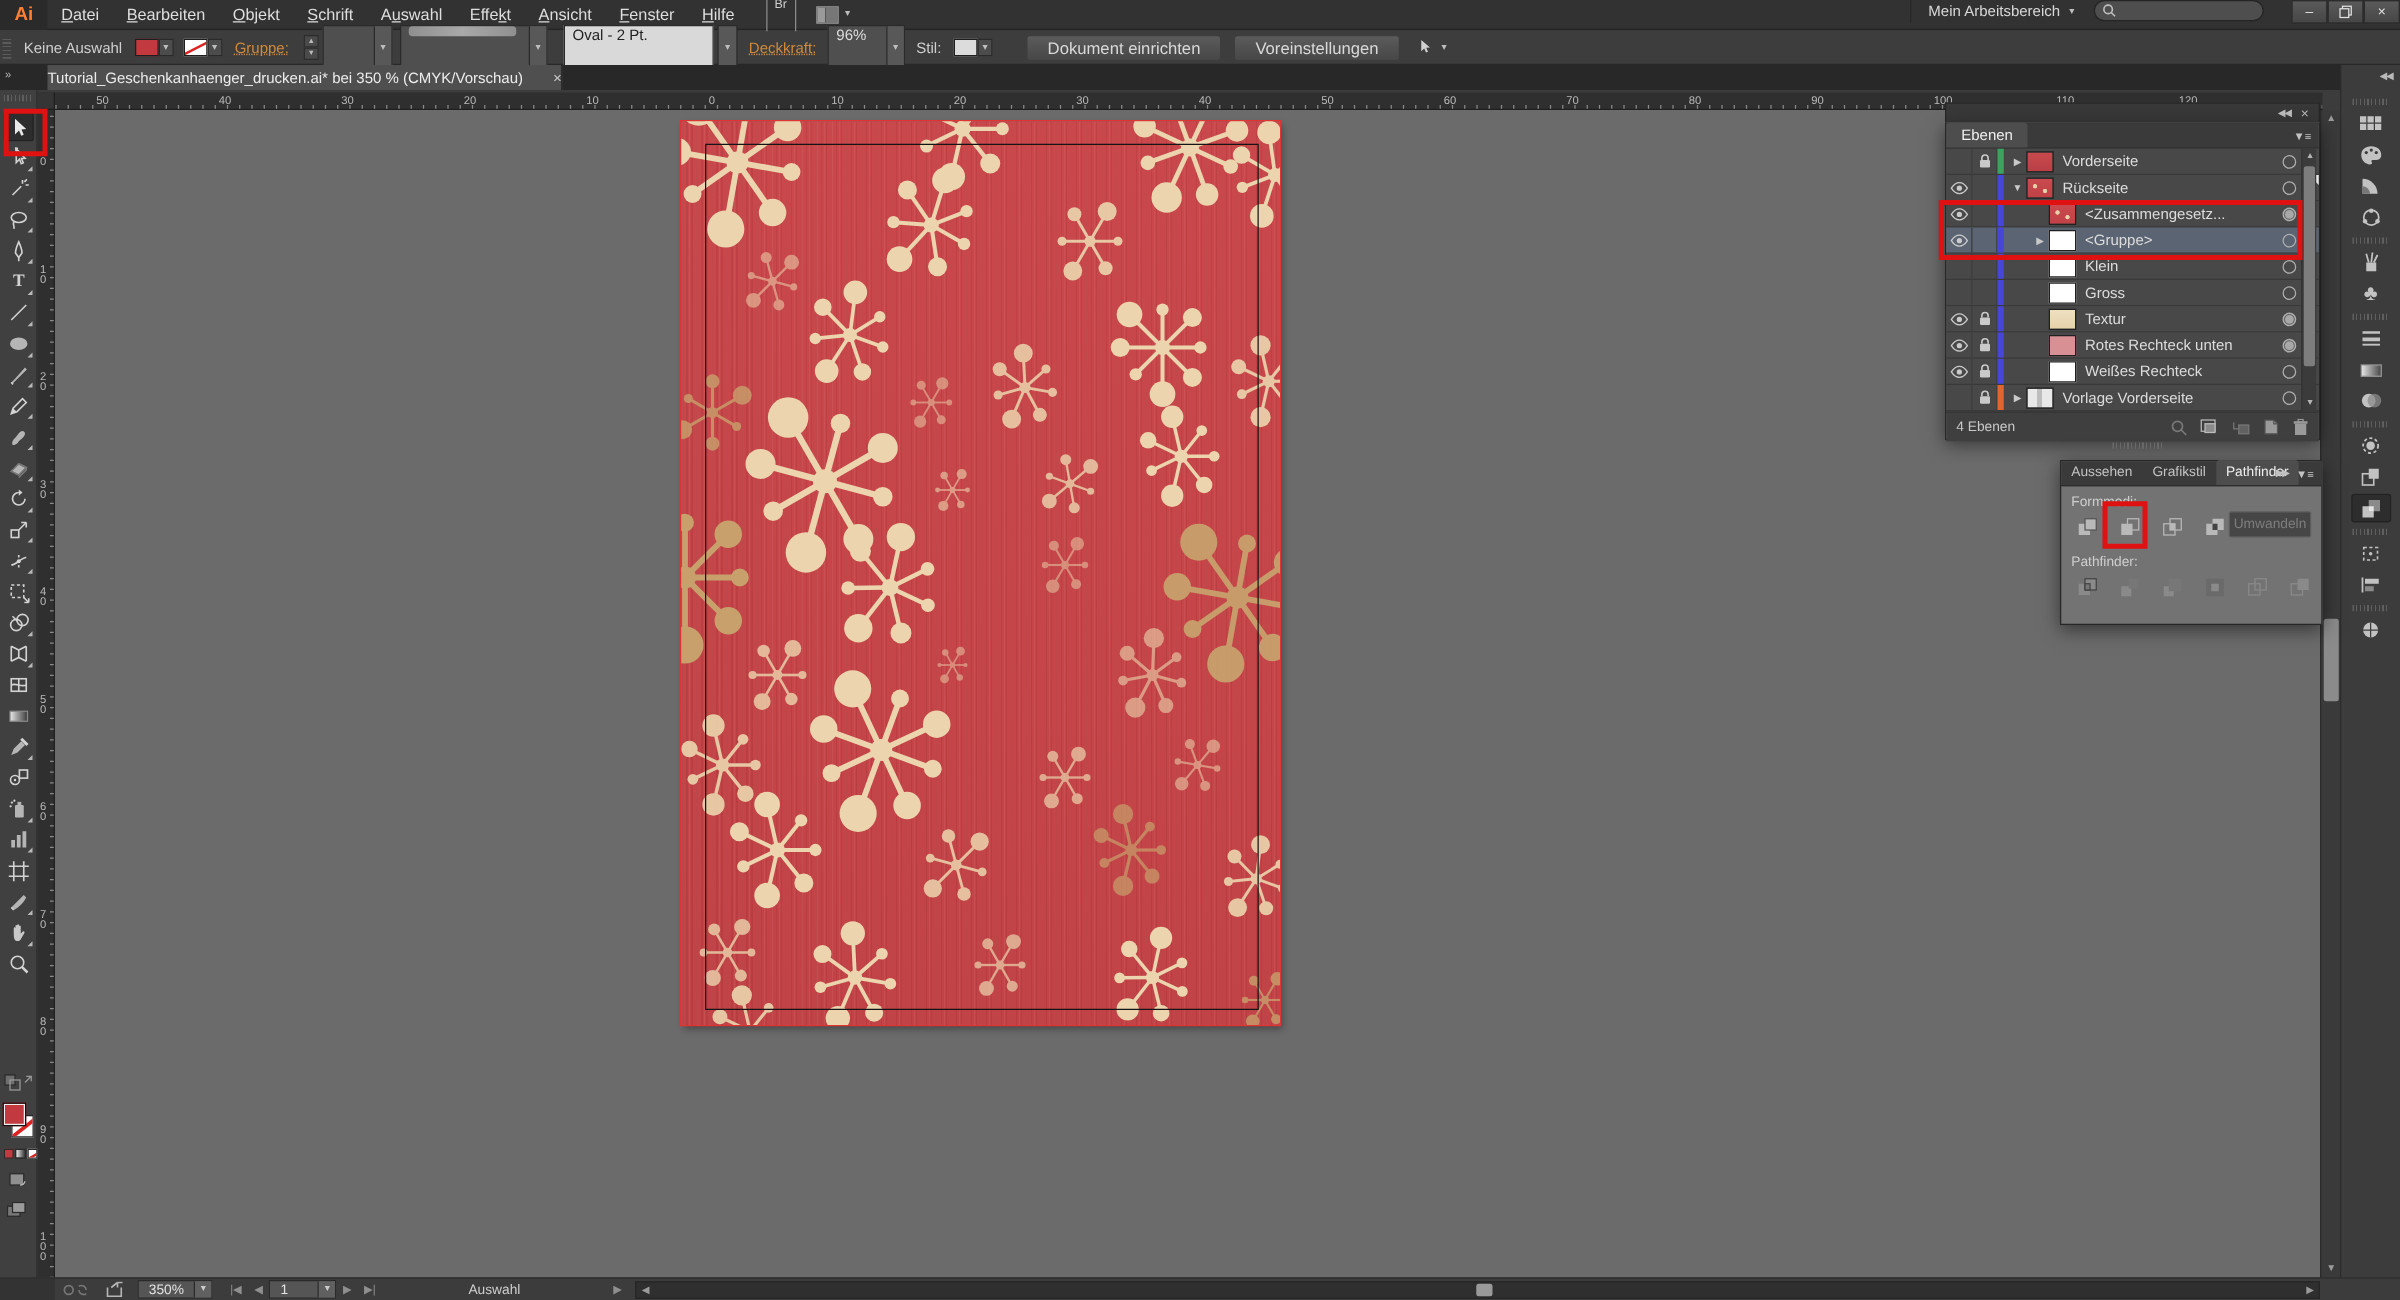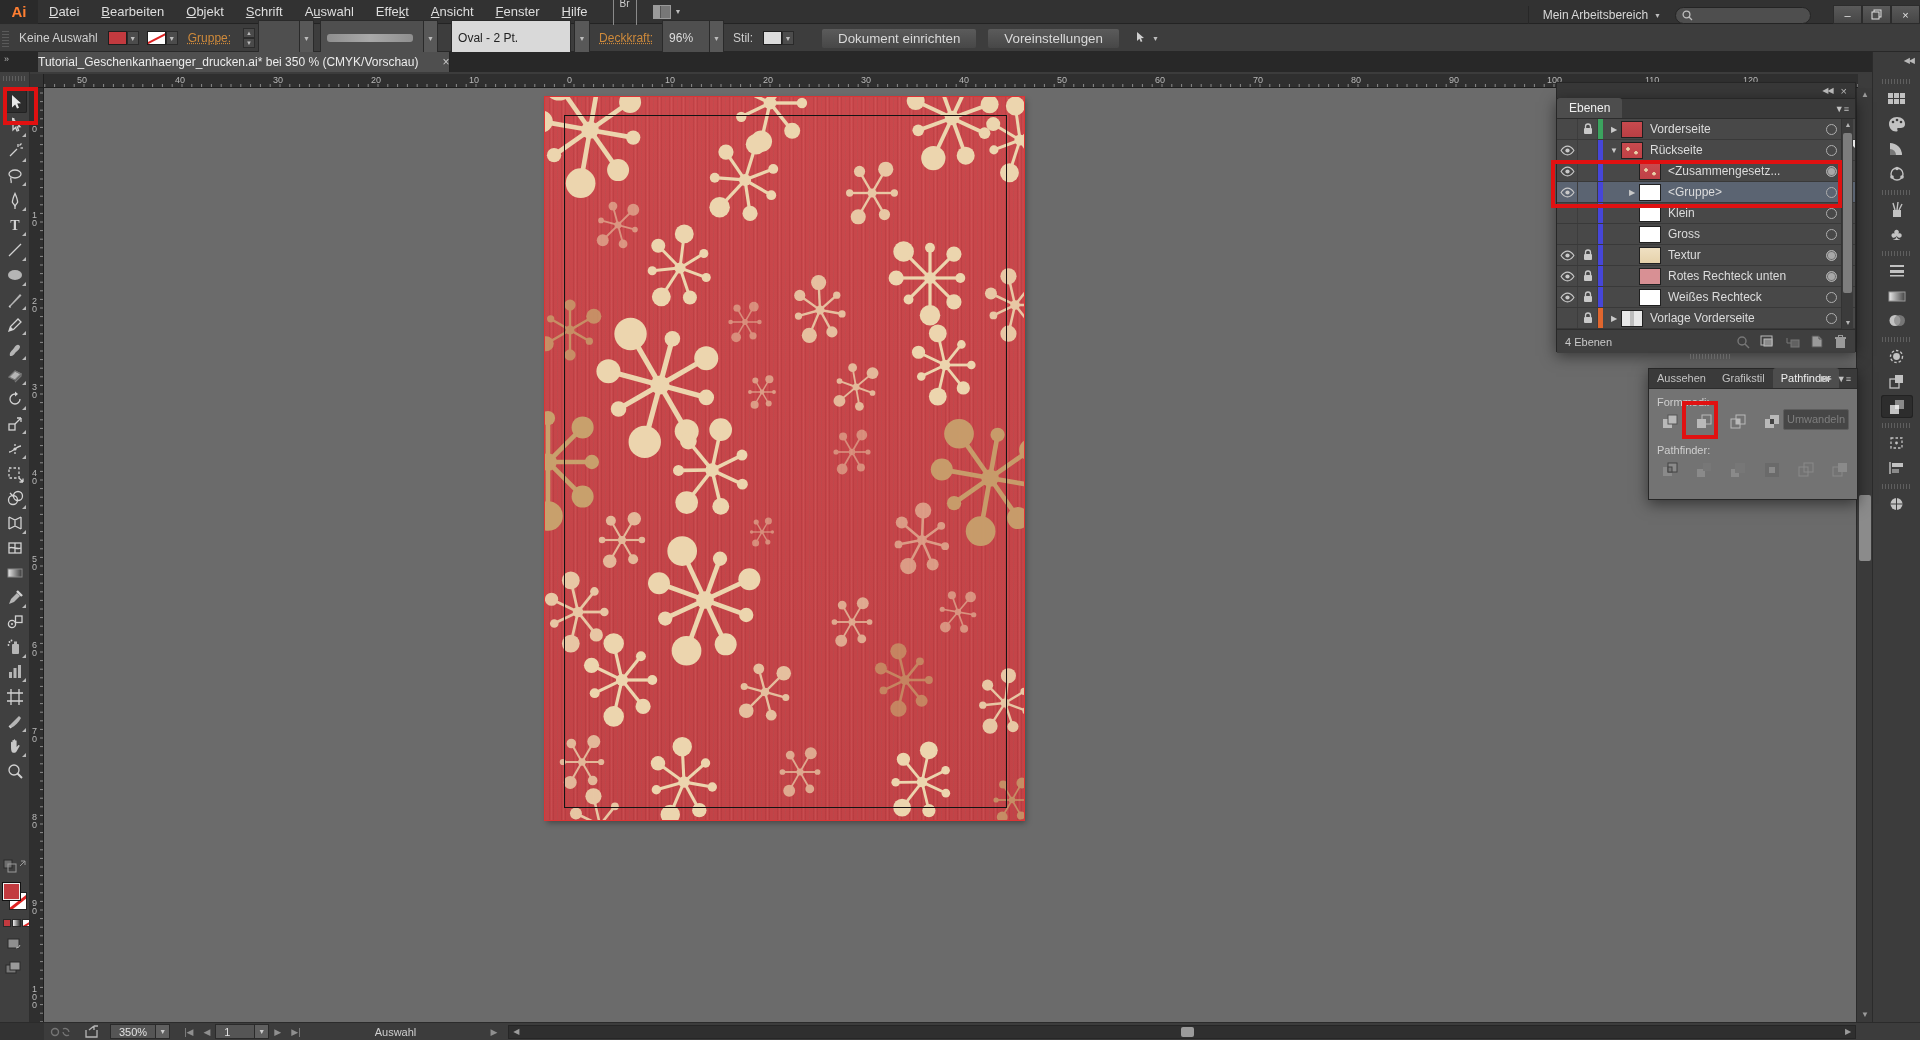--- a/index.html
+++ b/index.html
@@ -8,39 +8,39 @@
     -webkit-font-smoothing:antialiased;}
   
   #menubar{position:absolute;left:0;top:0;width:1920px;height:24px;background:#323232;border-bottom:1px solid #232323;display:flex;align-items:center;}
   #ai-logo{width:38px;height:24px;background:#2a2a2a;color:#ff7f32;font-weight:bold;font-size:15px;display:flex;align-items:center;justify-content:center;}
   .menu-item{padding:0 11px;height:24px;line-height:24px;color:#dedede;font-size:13px;cursor:default;}
   .menu-item u{text-decoration:underline;}
   #br-btn{margin-left:14px;width:24px;height:32px;border:1px solid #8a8a8a;border-radius:2px;font-size:10px;color:#cfcfcf;text-align:center;line-height:14px;}
   #ws-switch{margin-left:16px;display:flex;align-items:center;gap:4px;}
   #ws-switch .grid{width:18px;height:14px;border:1px solid #9a9a9a;background:linear-gradient(90deg,#9a9a9a 6px,#555 6px 7px,#777 7px);}
   .dd-arrow{font-size:7px;color:#bdbdbd;}
-  #menubar-right{position:absolute;right:0;top:0;height:24px;display:flex;align-items:flex-end;}
+  #menubar-right{position:absolute;right:0;top:0;height:24px;display:flex;align-items:flex-start;}
   #workspace{display:flex;align-items:center;gap:6px;padding:0 14px;border-left:1px solid #272727;height:18px;color:#d8d8d8;font-size:12px;}
   #searchbox{width:136px;height:17px;background:#4e4e4e;border:1px solid #242424;border-radius:9px;display:flex;align-items:center;padding:0 6px;gap:4px;margin-right:22px;}
   #searchbox input{background:transparent;border:0;outline:0;color:#ddd;width:100px;font-size:11px;}
   .winbtn{width:29px;height:19px;background:linear-gradient(#5a5a5a,#464646);border:1px solid #2c2c2c;display:flex;align-items:center;justify-content:center;color:#e6e6e6;font-size:11px;}
   
   #controlbar{position:absolute;left:0;top:25px;width:1920px;height:27px;background:#3d3d3d;border-bottom:1px solid #282828;display:flex;align-items:center;}
   .vgrip{width:7px;height:18px;margin:0 4px 0 2px;background:repeating-linear-gradient(0deg,#5a5a5a 0 1px,transparent 1px 3px);}
   .cb-label{color:#cfcfcf;margin:0 6px;white-space:nowrap;}
   .cb-link{color:#cf8a3b;text-decoration:underline;text-decoration-style:dotted;margin:0 6px;white-space:nowrap;}
   .swatch-wrap{display:flex;align-items:center;margin:0 4px;}
   .swatch{width:19px;height:14px;border:1px solid #1e1e1e;}
   .swatch.fill{background:#c23a3f;}
   .swatch.none{background:#fff;position:relative;overflow:hidden;}
   .swatch.none::after{content:"";position:absolute;left:-3px;top:5px;width:26px;height:2px;background:#d22;transform:rotate(-27deg);}
   .mini-dd{width:12px;height:14px;background:#4c4c4c;border:1px solid #2a2a2a;display:flex;align-items:center;justify-content:center;}
   .stepper{display:flex;flex-direction:column;margin-left:6px;}
   .stepper span{font-size:6px;line-height:6px;color:#bbb;padding:1px 2px;background:#4a4a4a;border:1px solid #2c2c2c;}
-  .combo{height:36px;background:#4f4f4f;border:1px solid #2a2a2a;display:flex;align-items:center;margin:0 3px;}
+  .combo{height:36px;background:#4f4f4f;border:1px solid #2a2a2a;display:flex;margin:0 3px;}
   .combo .val{padding:0 6px;color:#ddd;}
   .combo .btn{width:14px;height:100%;border-left:1px solid #2a2a2a;background:#585858;display:flex;align-items:center;justify-content:center;}
   .combo.light{background:#d9d9d9;color:#222;}
   .combo.light .val{color:#222;}
   .profile-bar{width:86px;height:8px;margin:0 6px;background:linear-gradient(90deg,#8f8f8f,#a9a9a9 50%,#8f8f8f);border-radius:3px;}
   .cb-btn{height:19px;padding:0 16px;margin:0 6px;background:linear-gradient(#5b5b5b,#474747);border:1px solid #282828;border-radius:2px;color:#d9d9d9;line-height:17px;}
   
   #tabbar{position:absolute;left:0;top:52px;width:1920px;height:20px;background:#282828;}
   #tab-chevrons{position:absolute;left:4px;top:2px;color:#b5b5b5;font-size:9px;letter-spacing:-2px;}
   #doc-tab{position:absolute;left:38px;top:0;height:20px;background:#4f4f4f;border-right:1px solid #222;display:flex;align-items:center;padding:0 0;gap:24px;color:#ececec;}

